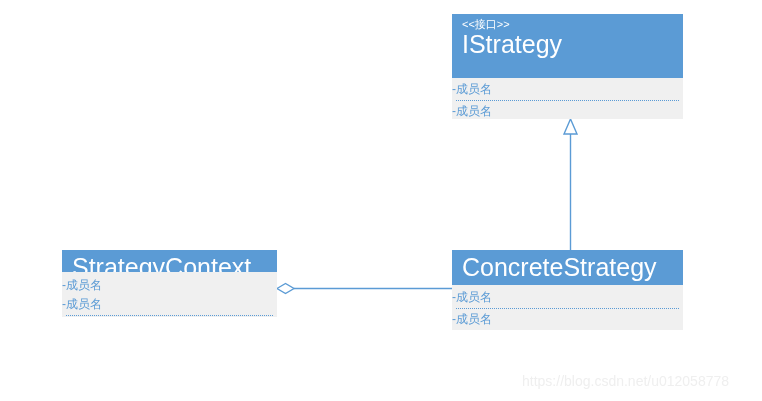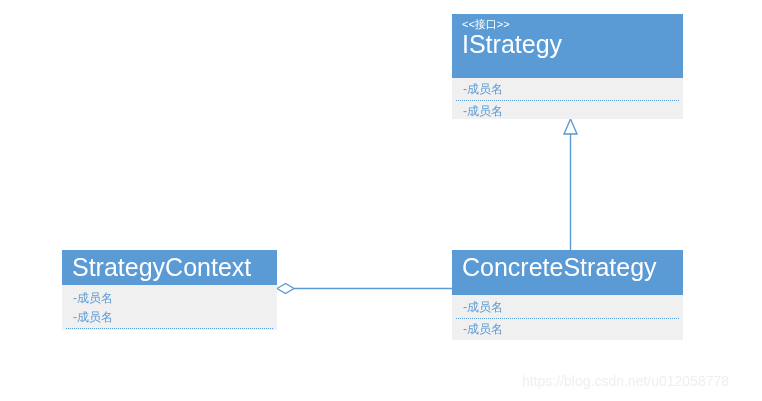--- a/index.html
+++ b/index.html
@@ -46,21 +46,20 @@
   }
   .uml-body {
     background: #F0F0F0;
     box-sizing: border-box;
     overflow: hidden;
   }
   .uml-member {
     font-size: 12px;
     line-height: 19px;
     color: #5B9BD5;
-    padding-left: 11px;
     white-space: nowrap;
   }
   .uml-divider {
     border-top: 1px dotted #5B9BD5;
     height: 0px;
     margin: 1px 4px 1px 4px;
   }
 
   .svg-layer {
     position: absolute;
@@ -105,32 +104,32 @@
       <div class="uml-title">IStrategy</div>
     </div>
     <div class="uml-body" style="height:41px; padding-top:2px;">
       <div class="uml-member">-成员名</div>
       <div class="uml-divider"></div>
       <div class="uml-member">-成员名</div>
     </div>
   </div>
 
   <div class="uml-box" style="left:62px; top:250px; width:215px;">
-    <div class="uml-header" style="height:35px; padding-top:5px;">
+    <div class="uml-header" style="height:22px; padding-top:5px;">
       <div class="uml-title">StrategyContext</div>
     </div>
     <div class="uml-body" style="height:45px; padding-top:4px;">
       <div class="uml-member">-成员名</div>
       <div class="uml-member">-成员名</div>
       <div class="uml-divider"></div>
     </div>
   </div>
 
   <div class="uml-box" style="left:452px; top:250px; width:231px;">
-    <div class="uml-header" style="height:45px; padding-top:5px;">
+    <div class="uml-header" style="height:35px; padding-top:5px;">
       <div class="uml-title">ConcreteStrategy</div>
     </div>
     <div class="uml-body" style="height:45px; padding-top:3px;">
       <div class="uml-member">-成员名</div>
       <div class="uml-divider"></div>
       <div class="uml-member">-成员名</div>
     </div>
   </div>
 
   <div class="watermark" style="left:522px; top:372px;">https://blog.csdn.net/u012058778</div>

